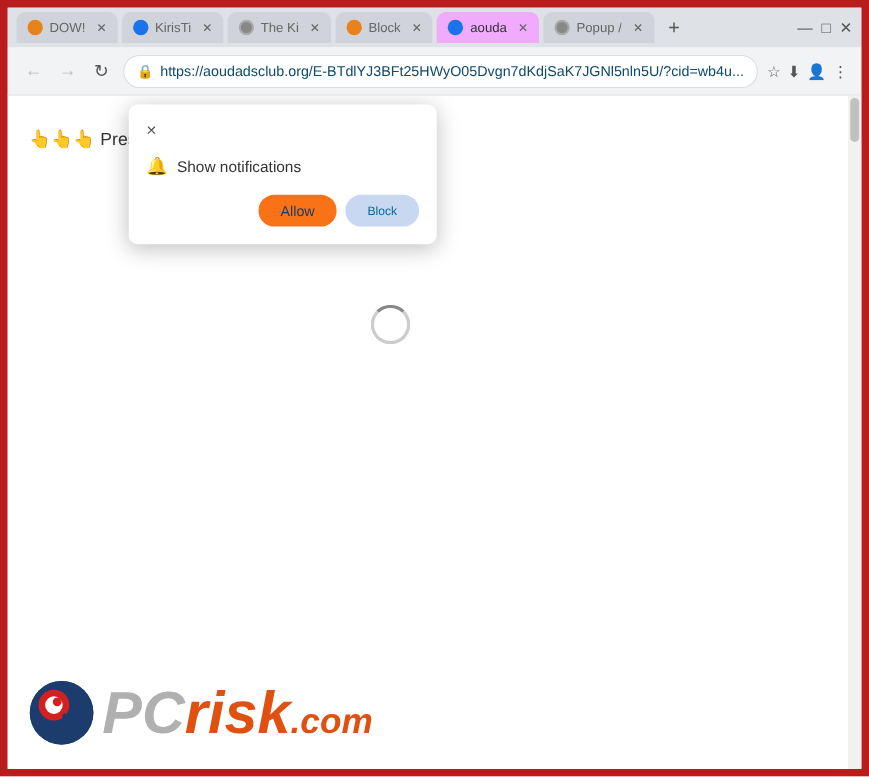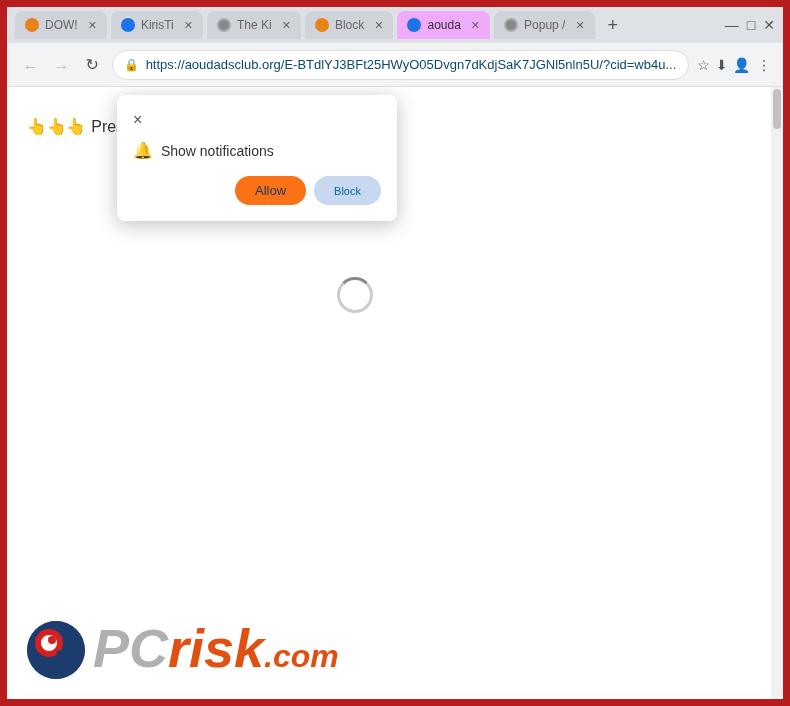--- a/index.html
+++ b/index.html
@@ -52,21 +52,21 @@
     
     .page-body { padding: 30px 20px; }
     .press-allow-text { font-size: 16px; color: #333; display: flex; align-items: center; gap: 4px; margin-bottom: 20px; }
 
     
     .spinner-container { position: absolute; top: 190px; left: 330px; }
     .spinner { width: 36px; height: 36px; border: 3px solid #ccc; border-top: 3px solid #888; border-radius: 50%; animation: spin 0.8s linear infinite; }
     @keyframes spin { to { transform: rotate(360deg); } }
 
     
-    .pcrisk-logo { position: absolute; bottom: 20px; left: 20px; display: flex; align-items: flex-end; gap: 8px; }
+    .pcrisk-logo { position: absolute; bottom: 20px; left: 20px; display: flex; align-items: center; gap: 8px; }
     .logo-circle-outer { width: 58px; height: 58px; border-radius: 50%; background: #1a3a6b; display: flex; align-items: center; justify-content: center; overflow: hidden; position: relative; }
 
     
     .scrollbar { position: absolute; right: 0; top: 0; bottom: 0; width: 12px; background: #f1f1f1; }
     .scrollbar-thumb { width: 8px; margin: 2px; height: 40px; background: #c0c0c0; border-radius: 4px; }
   </style>
 </head>
 <body>
 
 <div class="browser-frame">

